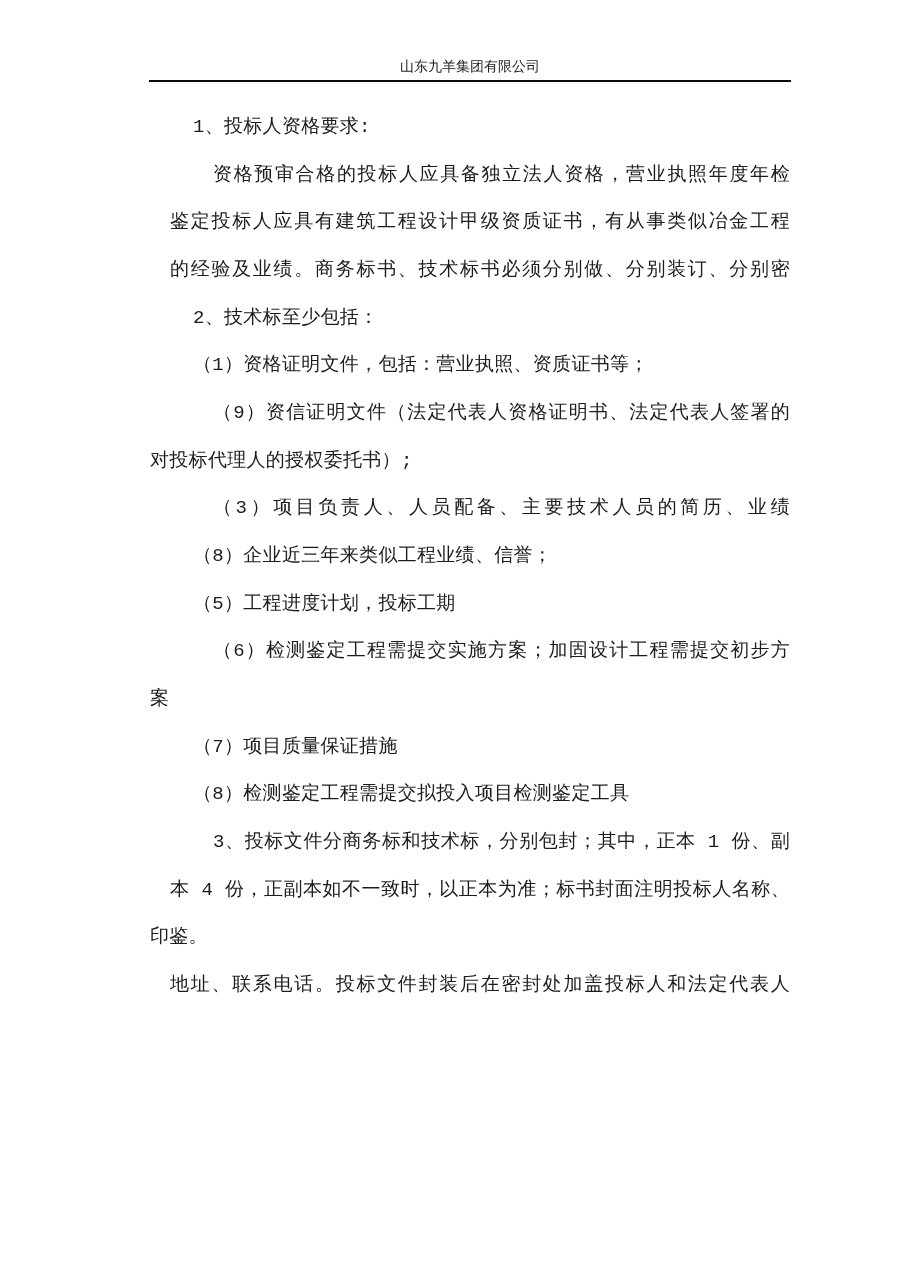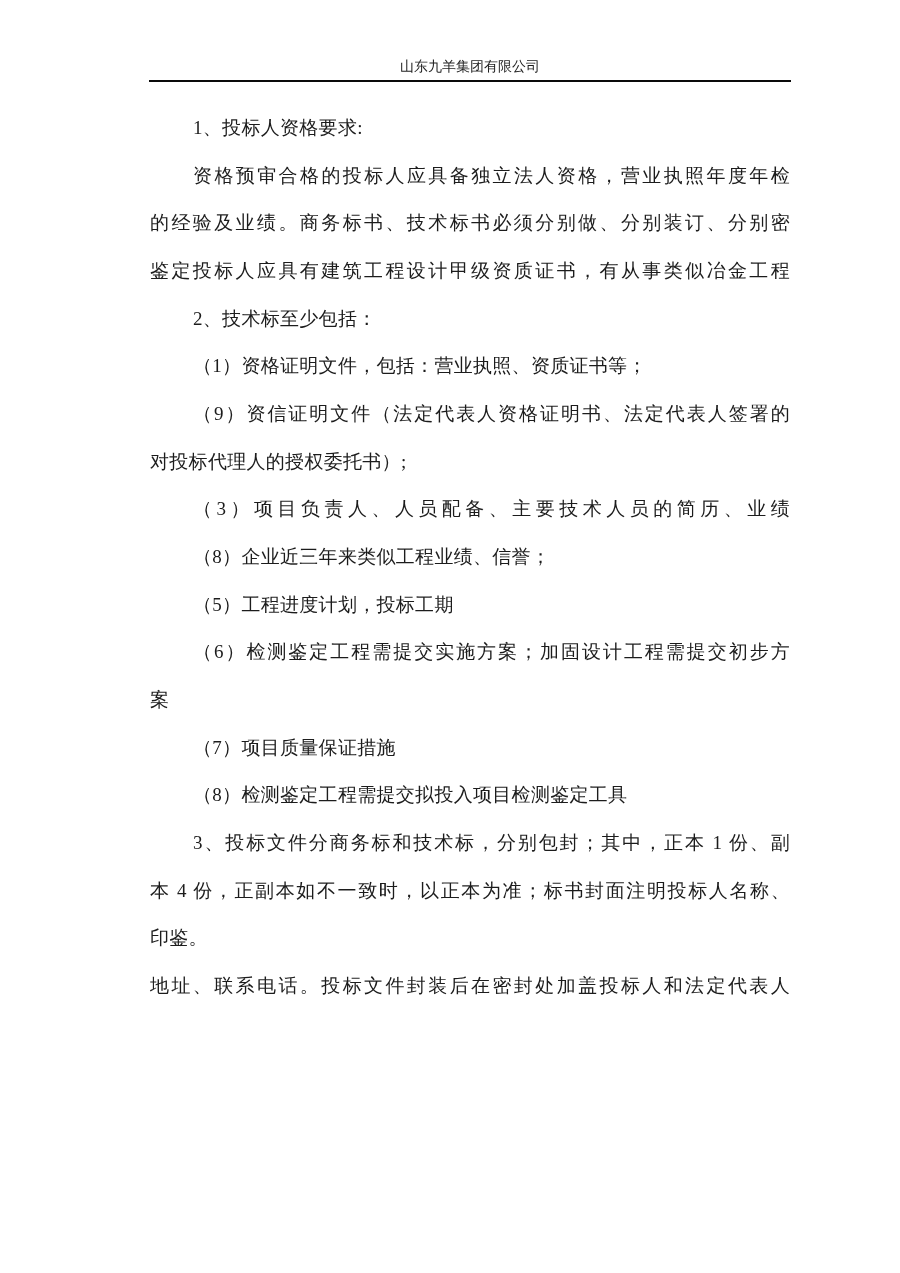--- a/index.html
+++ b/index.html
@@ -5,21 +5,21 @@
   html, body {
     margin: 0;
     padding: 0;
     background: #ffffff;
   }
   .page {
     position: relative;
     width: 900px;
     height: 1123px;
     background: #ffffff;
-    font-family: Liberation Serif, serif;
+    font-family: Liberation Mono, monospace;
     color: #1c1c1c;
     overflow: hidden;
   }
   .header-text {
     position: absolute;
     top: 58px;
     left: 150px;
     width: 640px;
     text-align: center;
     font-size: 14px;
@@ -48,20 +48,21 @@
     white-space: nowrap;
     letter-spacing: 0.3px;
   }
   .line.indent { padding-left: 43px; }
   .line.j {
     white-space: normal;
     text-align: justify;
     text-align-last: justify;
     text-justify: distribute;
     text-justify: inter-character;
+    margin-left: 20px;
   }
   .footer-text {
     position: absolute;
     top: 1233px;
     left: 150px;
     width: 640px;
     text-align: center;
     font-size: 15px;
     line-height: 20px;
     color: #1c1c1c;
@@ -73,22 +74,22 @@
 <div class="page">
   <div class="header-text">山东九羊集团有限公司</div>
   <div class="header-rule"></div>
 
   <div class="doc-body" id="doc-body">
       <div class="block">
         <div class="line indent">1、投标人资格要求:</div>
       </div>
       <div class="block">
         <div class="line indent j">资格预审合格的投标人应具备独立法人资格，营业执照年度年检</div>
+        <div class="line j">鉴定投标人应具有建筑工程设计甲级资质证书，有从事类似冶金工程</div>
         <div class="line j">的经验及业绩。商务标书、技术标书必须分别做、分别装订、分别密</div>
-        <div class="line j">鉴定投标人应具有建筑工程设计甲级资质证书，有从事类似冶金工程</div>
       </div>
       <div class="block">
         <div class="line indent">2、技术标至少包括：</div>
       </div>
       <div class="block">
         <div class="line indent">（1）资格证明文件，包括：营业执照、资质证书等；</div>
       </div>
       <div class="block">
         <div class="line indent j">（9）资信证明文件（法定代表人资格证明书、法定代表人签署的</div>
         <div class="line">对投标代理人的授权委托书）;</div>

